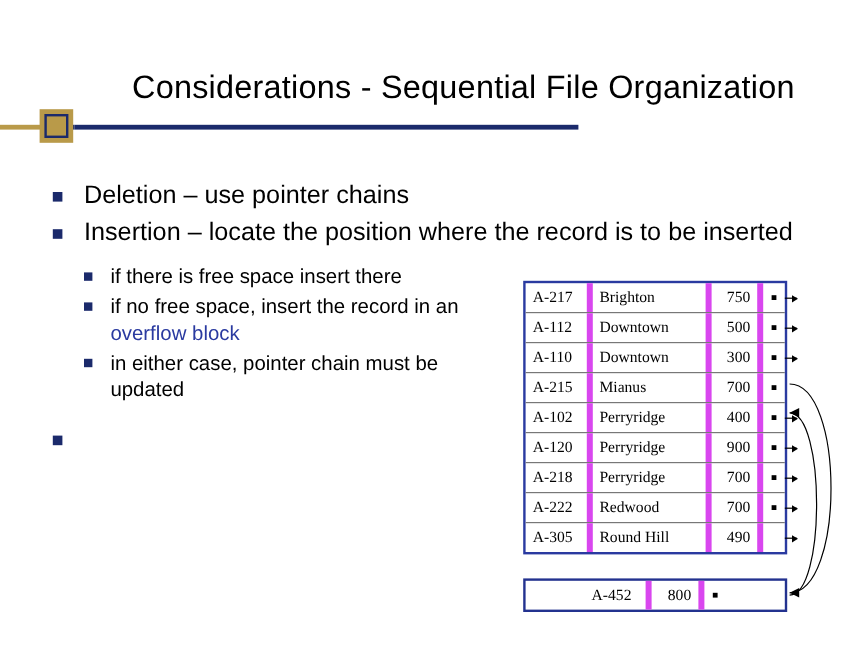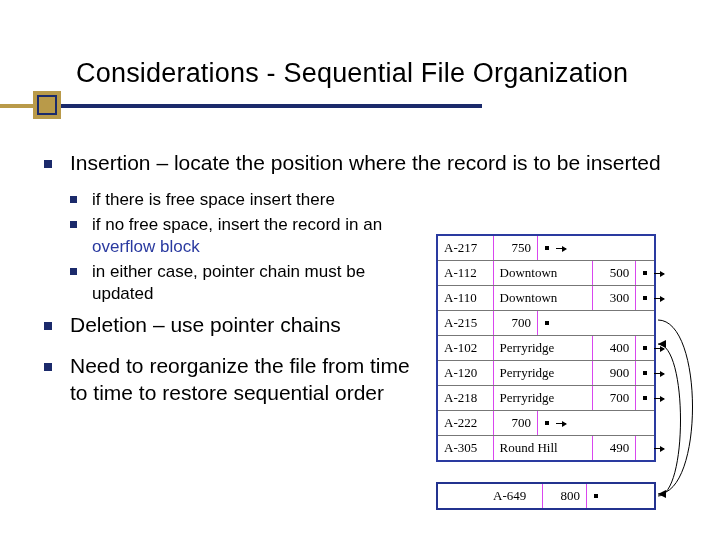--- a/index.html
+++ b/index.html
@@ -23,21 +23,21 @@
     position: absolute;
     left: 0;
     right: 0;
     top: 58px;
     display: flex;
     align-items: center;
   }
   .title-text {
     font-size: 27px;
     letter-spacing: 0.2px;
-    margin-left: 76px;
+    margin-left: 110px;
     white-space: nowrap;
   }
   .rule {
     position: absolute;
     left: 0;
     top: 104px;
     height: 4px;
   }
   .rule .seg-gold {
     position: absolute;
@@ -164,21 +164,21 @@
     border: 2px solid #23328f;
   }
   .trow {
     display: flex;
     height: 24px;
     border-bottom: 1px solid #777;
   }
   .maintab .trow:last-child,
   .oftab .trow:last-child { border-bottom: none; justify-content: center; }
   .c1, .c2, .c3 {
-    border-right: 1px solid #d946ef;
+    border-right: 5px solid #d946ef;
     display: flex;
     align-items: center;
     box-sizing: border-box;
     padding: 0 6px;
   }
   .c1 { width: 56px; }
   .c2 { width: 100px; }
   .c3 { width: 44px; justify-content: flex-end; }
   .c4 { width: 18px; position: relative; }
   .dot {
@@ -230,20 +230,24 @@
     <div class="seg-gold"></div>
     <div class="seg-navy-short"></div>
     <div class="seg-navy-long"></div>
   </div>
   <div class="title-mark">
       <div class="inner"></div>
     </div>
 
   <div class="content">
     <ul class="lvl1">
+      <li>
+        <span class="sq"></span>
+        <span>Deletion – use pointer chains</span>
+      </li>
       <li>
         <span class="sq"></span>
         <span>Insertion – locate the position where the record is to be inserted</span>
 
         <div class="cols">
           <div class="col-left">
             <ul class="lvl2">
               <li>
                 <span class="sq"></span>
                 <span>if there is free space insert there</span>
@@ -253,35 +257,31 @@
                 <span>if no free space, insert the record in an </span><span class="accent">overflow block</span>
               </li>
               <li>
                 <span class="sq"></span>
                 <span>in either case, pointer chain must be updated</span>
               </li>
             </ul>
           </div>
         </div>
       </li>
-      <li>
-        <span class="sq"></span>
-        <span>Deletion – use pointer chains</span>
-      </li>
       <li style="margin-top:14px; max-width:340px;">
         <span class="sq"></span>
-        <span>Need to reorganize the file from time to time to restore sequential order</span>
       </li>
     </ul>
   </div>
 
   <div class="figure">
     <div class="maintab">
       <div class="trow">
         <div class="c1">A-217</div>
+        <div class="c2">Brighton</div>
         <div class="c3">750</div>
         <div class="c4">
             <span class="dot"></span>
             <span class="tick"></span>
           </div>
       </div>
       <div class="trow">
         <div class="c1">A-112</div>
         <div class="c2">Downtown</div>
         <div class="c3">500</div>
@@ -294,20 +294,21 @@
         <div class="c1">A-110</div>
         <div class="c2">Downtown</div>
         <div class="c3">300</div>
         <div class="c4">
             <span class="dot"></span>
             <span class="tick"></span>
           </div>
       </div>
       <div class="trow">
         <div class="c1">A-215</div>
+        <div class="c2">Mianus</div>
         <div class="c3">700</div>
         <div class="c4">
             <span class="dot"></span>
           </div>
       </div>
       <div class="trow">
         <div class="c1">A-102</div>
         <div class="c2">Perryridge</div>
         <div class="c3">400</div>
         <div class="c4">
@@ -328,39 +329,40 @@
         <div class="c1">A-218</div>
         <div class="c2">Perryridge</div>
         <div class="c3">700</div>
         <div class="c4">
             <span class="dot"></span>
             <span class="tick"></span>
           </div>
       </div>
       <div class="trow">
         <div class="c1">A-222</div>
+        <div class="c2">Redwood</div>
         <div class="c3">700</div>
         <div class="c4">
             <span class="dot"></span>
             <span class="tick"></span>
           </div>
       </div>
       <div class="trow">
         <div class="c1">A-305</div>
         <div class="c2">Round Hill</div>
         <div class="c3">490</div>
         <div class="c4">
             <span class="tick"></span>
           </div>
       </div>
     </div>
 
     <div class="oftab">
       <div class="trow">
-        <div class="c1">A-649</div>
+        <div class="c1">A-452</div>
         <div class="c3">800</div>
         <div class="c4">
             <span class="dot"></span>
           </div>
       </div>
     </div>
 
     <svg class="arcs">
 
       <path d="M226 90 C 272 90, 272 264, 226 264"></path>

